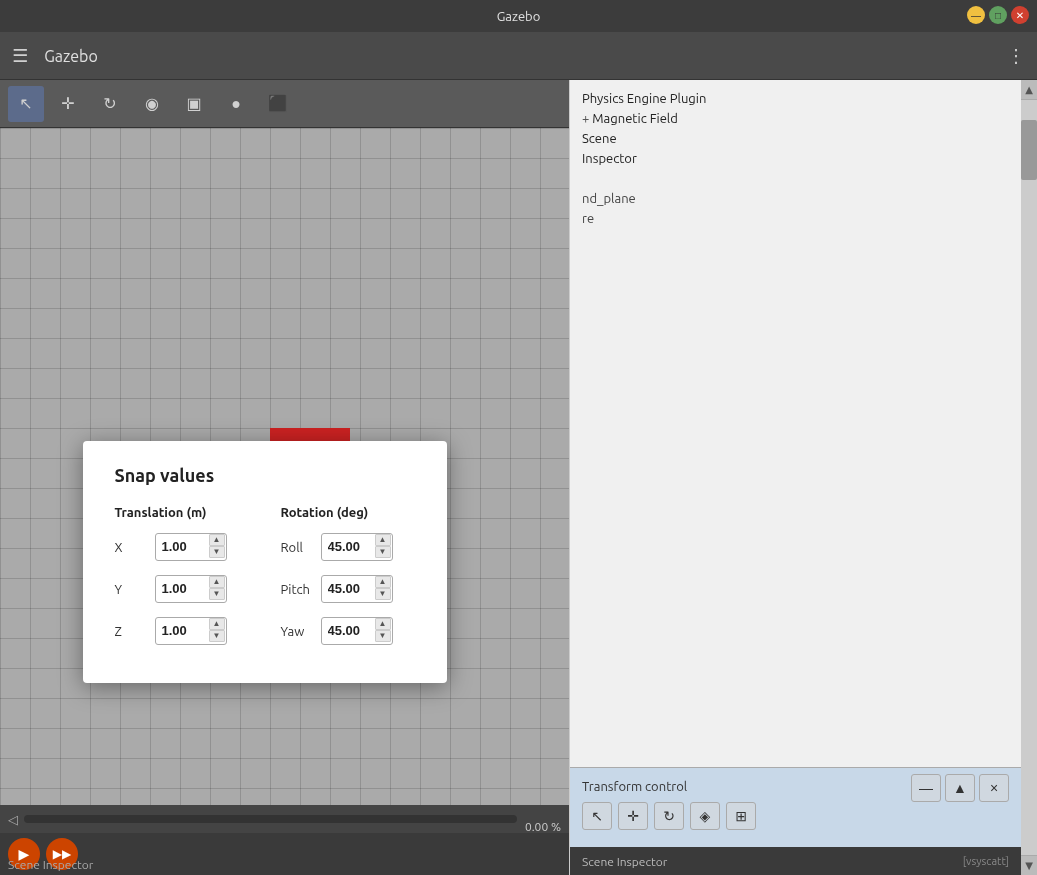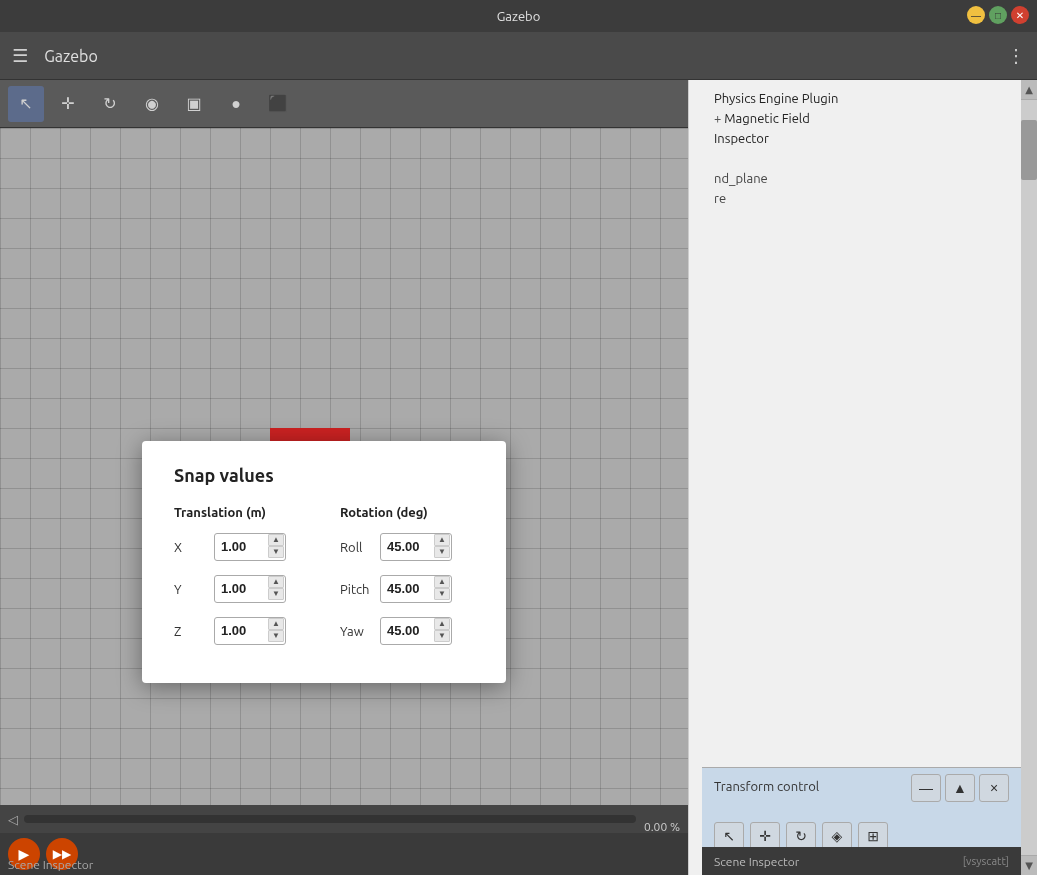--- a/index.html
+++ b/index.html
@@ -245,27 +245,26 @@
     }
     .bottom-label {
       color: #aaa;
       font-size: 12px;
       position: absolute;
       bottom: 4px; left: 8px;
     }
 
     
     .right-sidebar {
-      width: 333px;
+      width: 452px;
       background: #f0f0f0;
       display: flex;
       flex-direction: column;
       overflow: hidden;
       border-left: 1px solid #ccc;
-      padding-left: 13px;
     }
 
     .sidebar-tree {
       flex: 1;
       padding: 8px 12px;
       overflow-y: auto;
       background: #f0f0f0;
       font-size: 13px;
       color: #222;
     }
@@ -555,30 +554,31 @@
         </div>
 
       </div>
     </div>
 
     <div class="right-sidebar">
 
       <div class="sidebar-tree">
         <div class="sidebar-item">Physics Engine Plugin</div>
         <div class="sidebar-item expandable">Magnetic Field</div>
+        <div class="sidebar-item">Scene</div>
         <div class="sidebar-item">Inspector</div>
 
         <div style="margin-top: 20px; color: #444;">
           <div class="sidebar-item">nd_plane</div>
           <div class="sidebar-item">re</div>
         </div>
       </div>
 
       <div class="transform-panel">
-        <div style="display:flex; align-items:center; justify-content:space-between; margin-bottom:20px;">
+        <div style="display:flex; align-items:center; justify-content:space-between; margin-bottom:0;">
           <span class="transform-title">Transform control</span>
           <div style="display:flex; gap:4px;">
             <button class="transform-ctrl-btn">—</button>
             <button class="transform-ctrl-btn">▲</button>
             <button class="transform-ctrl-btn">×</button>
           </div>
         </div>
         <div class="transform-controls">
           <button class="transform-ctrl-btn">↖</button>
           <button class="transform-ctrl-btn">✛</button>

